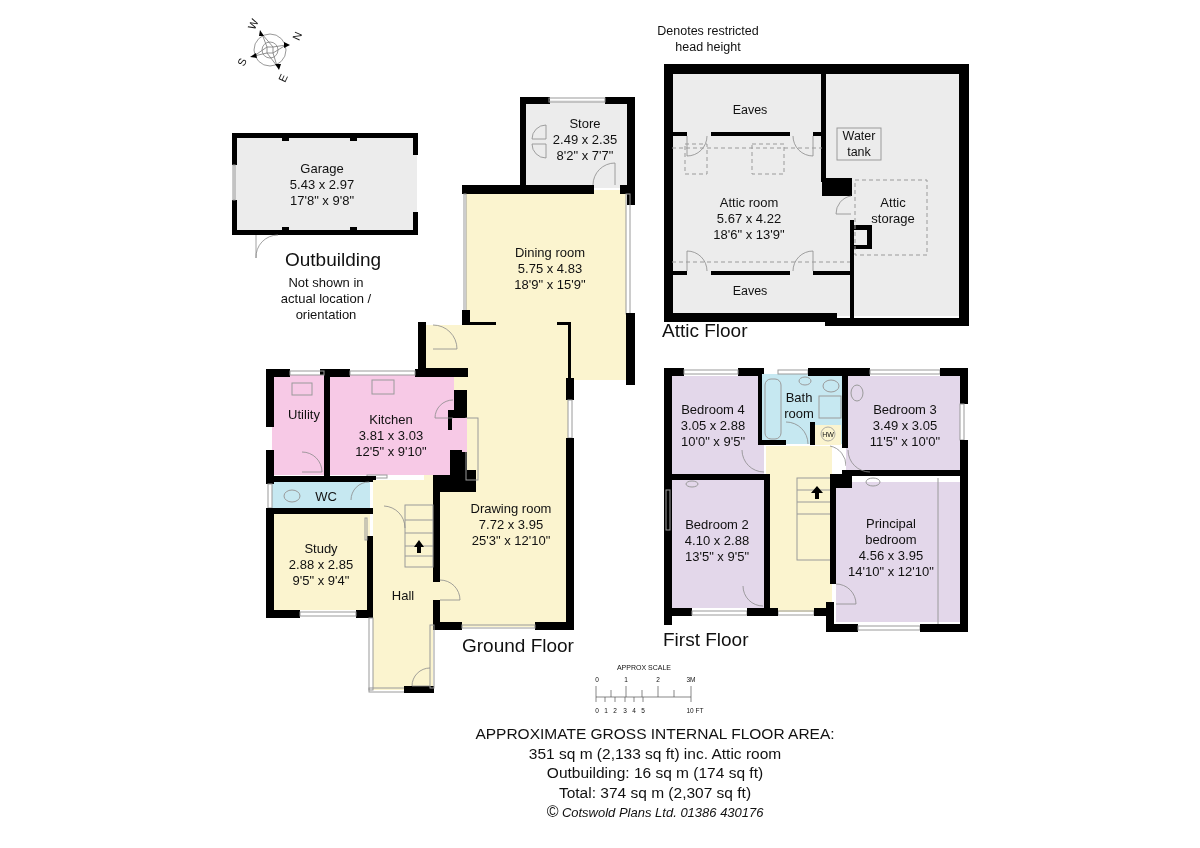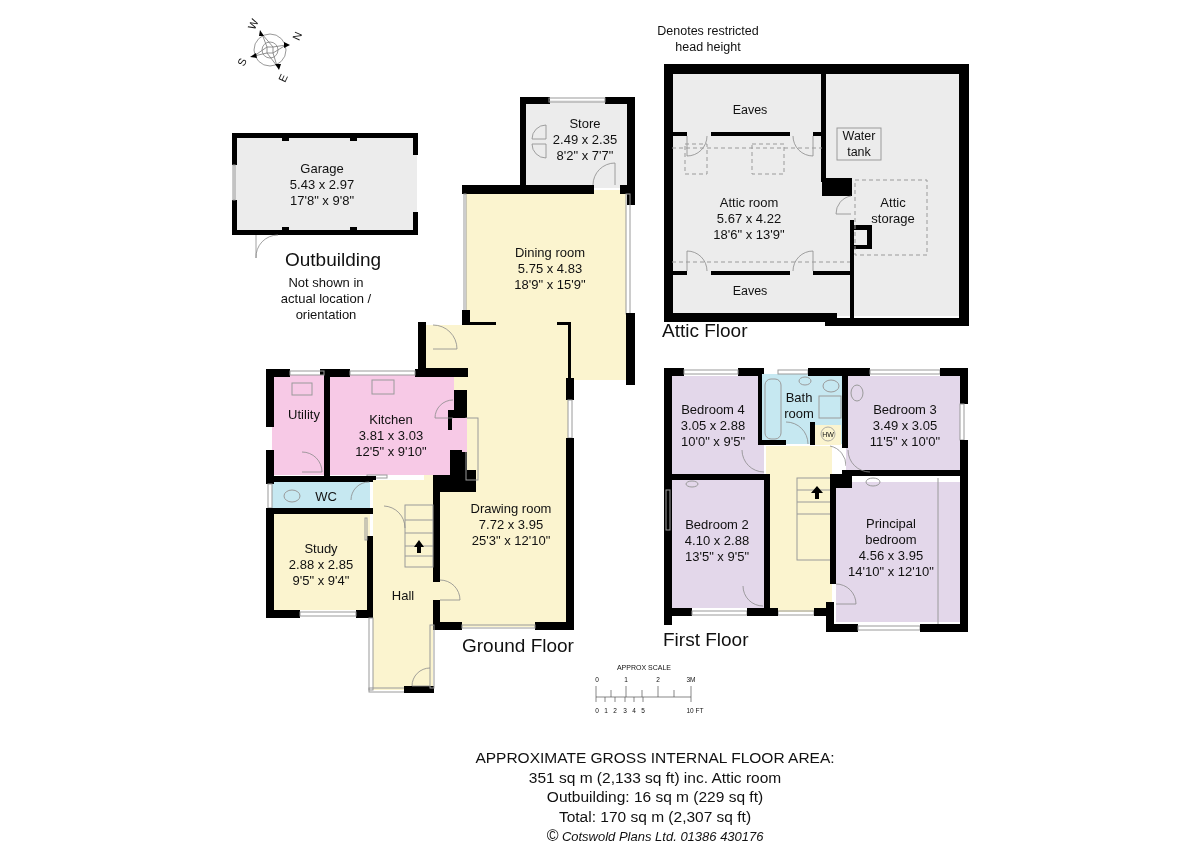--- a/index.html
+++ b/index.html
@@ -6,21 +6,21 @@
   body { width:1200px; height:848px; position:relative; overflow:hidden; font-family:"Liberation Sans", sans-serif; color:#111; }
   svg.plan { position:absolute; left:0; top:0; width:1200px; height:848px; }
   .wall { fill:#000; }
   .thin { fill:none; stroke:#9a9a9a; stroke-width:1; }
   .dash { fill:none; stroke:#9a9a9a; stroke-width:1; stroke-dasharray:4 3; }
   .door { fill:none; stroke:#8a8a8a; stroke-width:0.8; }
   .lbl { font-family:"Liberation Sans", sans-serif; fill:#111; text-anchor:middle; }
   .room-name { font-size:13px; }
   .dim { font-size:13px; }
   .floor-title { font-family:"Liberation Sans", sans-serif; font-size:19px; fill:#111; }
-  .footer { position:absolute; left:440px; top:748px; width:430px; text-align:center; font-size:15.5px; line-height:19.5px; }
+  .footer { position:absolute; left:440px; top:724px; width:430px; text-align:center; font-size:15.5px; line-height:19.5px; }
   .footer .small { font-size:13px;font-style:italic; }
 </style>
 </head>
 <body>
 
 <svg class="plan" viewBox="0 0 1200 848" xmlns="http://www.w3.org/2000/svg">
 
   <g transform="translate(270,50)">
     <circle r="16" fill="none" stroke="#999" stroke-width="1"></circle>
     <circle r="8" fill="none" stroke="#999" stroke-width="1"></circle>
@@ -332,19 +332,19 @@
     <text class="lbl" font-size="6.5" x="625" y="713">3</text>
     <text class="lbl" font-size="6.5" x="634" y="713">4</text>
     <text class="lbl" font-size="6.5" x="643" y="713">5</text>
     <text class="lbl" font-size="6.5" x="695" y="713">10 FT</text>
   </g>
 </svg>
 
 <div class="footer">
   <div>APPROXIMATE GROSS INTERNAL FLOOR AREA:</div>
   <div>351 sq m (2,133 sq ft) inc. Attic room</div>
-  <div>Outbuilding: 16 sq m (229 sq ft)</div>
-  <div>Total: 170 sq m (2,307 sq ft)</div>
+  <div>Outbuilding: 16 sq m (174 sq ft)</div>
+  <div>Total: 374 sq m (2,307 sq ft)</div>
   <div class="small">
     <span style="font-size:16px;">©</span>
     <span>Cotswold Plans Ltd. 01386 430176</span>
   </div>
 </div>
 
 </body></html>

